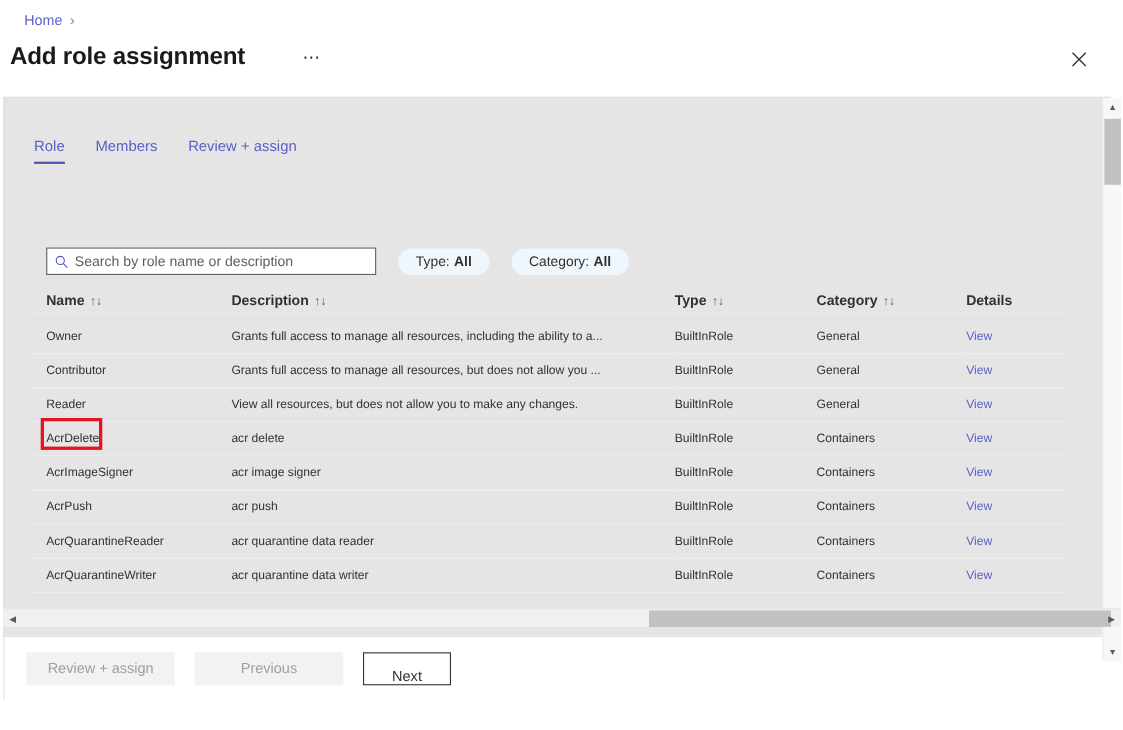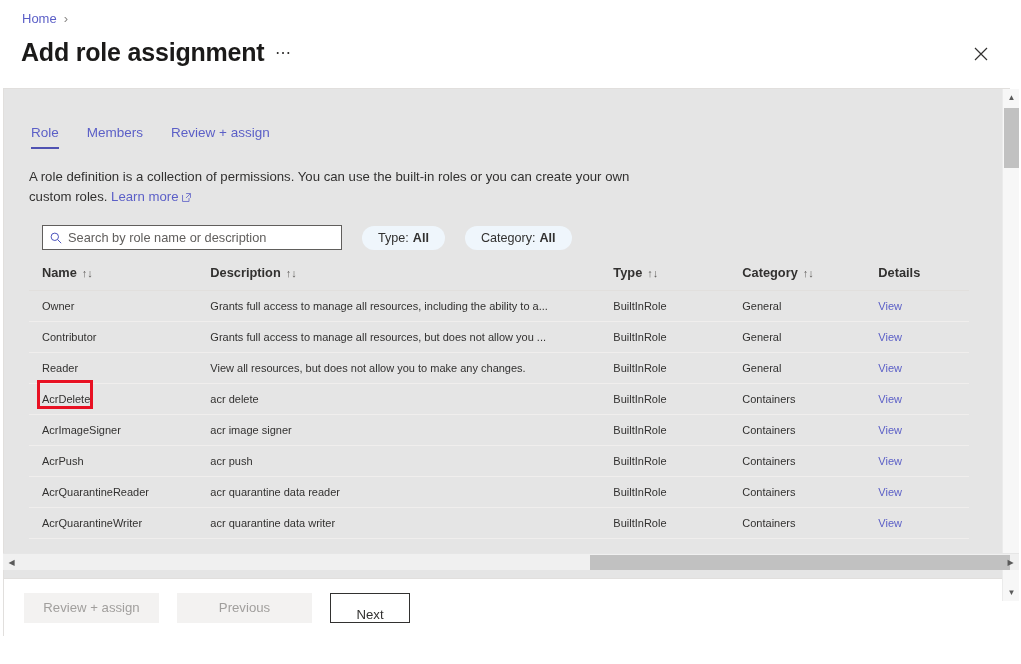--- a/index.html
+++ b/index.html
@@ -30,22 +30,22 @@
     color: #5b5fc7;
     cursor: pointer;
   }
   .breadcrumb-sep {
     color: #8a8886;
     font-size: 13px;
   }
 
   .page-title {
     position: absolute;
-    left: 21px; top: 38px;
-    font-size: 25px;
+    left: 9px; top: 38px;
+    font-size: 22px;
     font-weight: 600;
     color: #1b1a19;
     letter-spacing: -0.2px;
   }
   .title-ellipsis {
     position: absolute;
     left: 270px; top: 44px;
     font-size: 16px;
     color: #323130;
     letter-spacing: 1px;
@@ -336,28 +336,20 @@
         <span>Role</span>
       </div>
       <div class="tab">
         <span>Members</span>
       </div>
       <div class="tab">
         <span>Review + assign</span>
       </div>
     </div>
 
-    <div class="desc">
-      <span>A role definition is a collection of permissions. You can use the built-in roles or you can create your own custom roles.</span>
-      <a><span>Learn more</span><svg class="ext-icon" width="9" height="9" viewBox="0 0 10 10" aria-hidden="true">
-            <path d="M0.6 2.2 L0.6 9.4 L7.8 9.4 L7.8 5.6" stroke="#5b5fc7" stroke-width="0.9" fill="none"></path>
-            <path d="M4.6 0.6 L9.4 0.6 L9.4 5.4" stroke="#5b5fc7" stroke-width="0.9" fill="none"></path>
-            <path d="M9.2 0.8 L4.4 5.6" stroke="#5b5fc7" stroke-width="0.9" fill="none"></path>
-          </svg></a>
-    </div>
 
     <div class="toolbar">
       <div class="search-box">
         <span class="search-icon">
           <svg width="12" height="12" viewBox="0 0 12 12" aria-hidden="true">
             <circle cx="4.8" cy="4.8" r="3.7" stroke="#4b53bc" stroke-width="1" fill="none"></circle>
             <path d="M7.6 7.6 L11.2 11.2" stroke="#4b53bc" stroke-width="1" fill="none"></path>
           </svg>
         </span>
         <input class="search-input" type="text" placeholder="Search by role name or description" style="">

